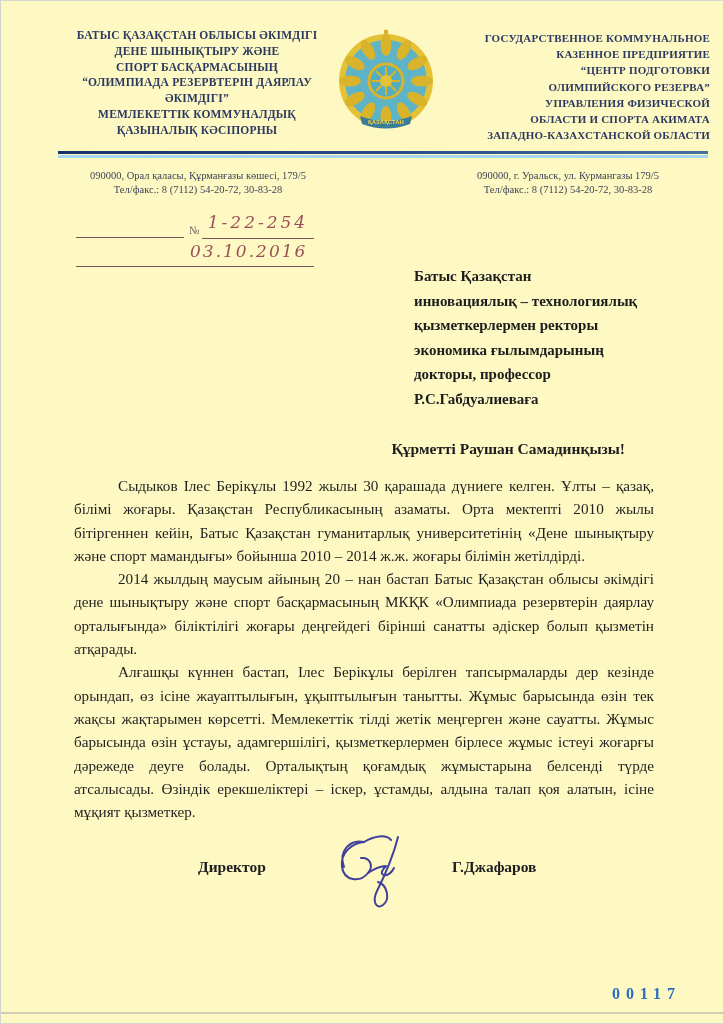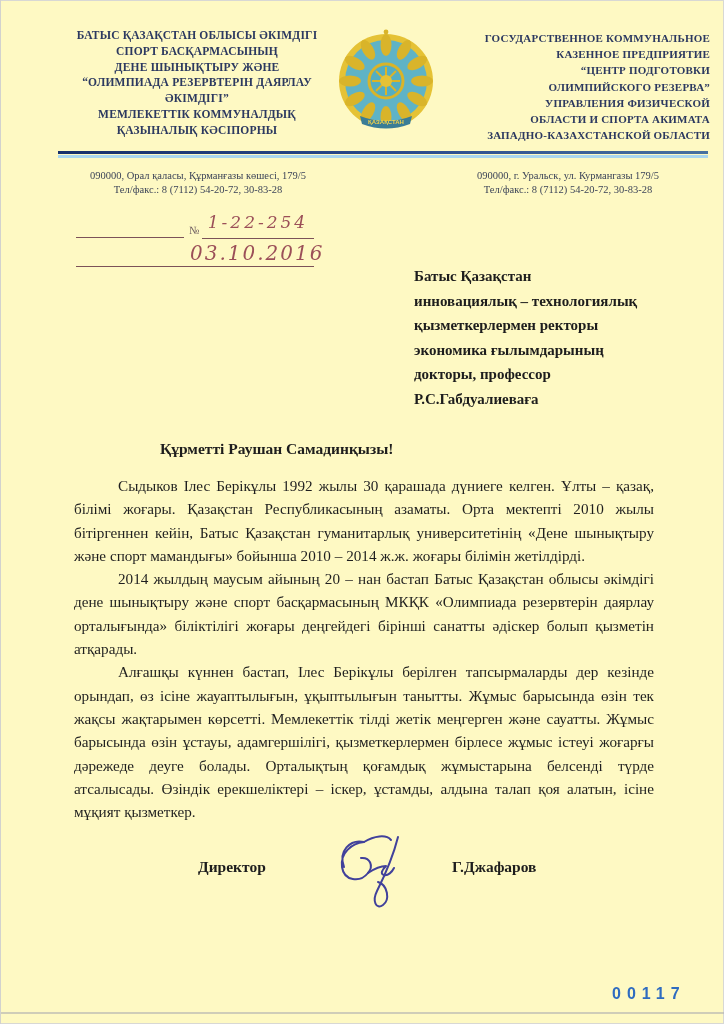--- a/index.html
+++ b/index.html
@@ -45,66 +45,66 @@
   
   .ref-line1{position:absolute;left:76px;top:237px;width:108px;border-bottom:1.6px solid #7c5258;}
   .ref-no-sign{position:absolute;left:189px;top:224px;font-size:11px;color:#6b5a5e;}
   .ref-number{
     position:absolute;left:198px;top:212px;width:120px;text-align:center;
     font-family:"DejaVu Serif", serif;font-style:italic;font-size:17px;
     letter-spacing:3px;color:#9b4f58;
   }
   .ref-line2{position:absolute;left:202px;top:238px;width:112px;border-bottom:1.6px solid #7c5258;}
   .ref-date{
-    position:absolute;left:190px;top:241px;width:122px;text-align:right;
-    font-family:"DejaVu Serif", serif;font-style:italic;font-size:20px;
+    position:absolute;left:190px;top:241px;width:122px;text-align:left;
+    font-family:"DejaVu Serif", serif;font-style:italic;font-size:17px;
     letter-spacing:2px;color:#9b4f58;
   }
   .ref-line3{position:absolute;left:76px;top:266px;width:238px;border-bottom:1.6px solid #7c5258;}
 
   
   .recipient{
     position:absolute;left:414px;top:264px;width:275px;
     font-weight:bold;font-size:15px;line-height:24.5px;color:#1d1d1d;
   }
 
   
   .salutation{
     position:absolute;left:160px;top:440px;width:465px;
-    text-align:left;font-weight:bold;font-size:15.5px;color:#1d1d1d;
+    text-align:right;font-weight:bold;font-size:15.5px;color:#1d1d1d;
   }
 
   
   .body-text{
     position:absolute;left:74px;top:474px;width:580px;
     font-size:15.2px;line-height:23.3px;text-align:justify;color:#1f1f1f;
   }
   .body-text p{margin:0;text-indent:44px;}
 
   
   .sig-title{position:absolute;left:198px;top:858px;font-weight:bold;font-size:15.5px;color:#1d1d1d;}
   .sig-name{position:absolute;left:452px;top:858px;font-weight:bold;font-size:15.5px;color:#1d1d1d;}
   .sig-svg{position:absolute;left:328px;top:833px;width:104px;height:80px;}
 
   
   .doc-number{
     position:absolute;left:612px;top:985px;width:104px;
-    font-family:Liberation Sans, sans-serif;font-weight:bold;font-size:16px;
+    font-family:Liberation Serif, serif;font-weight:bold;font-size:16px;
     letter-spacing:6px;color:#2f6cc0;text-align:left;
   }
 </style>
 </head>
 <body>
 
 <div class="page">
 
   <div class="org-left">
       <div class="org-line">БАТЫС ҚАЗАҚСТАН ОБЛЫСЫ ӘКІМДІГІ</div>
+      <div class="org-line">ДЕНЕ ШЫНЫҚТЫРУ ЖӘНЕ</div>
       <div class="org-line">СПОРТ БАСҚАРМАСЫНЫҢ</div>
-      <div class="org-line">ДЕНЕ ШЫНЫҚТЫРУ ЖӘНЕ</div>
       <div class="org-line">“ОЛИМПИАДА РЕЗЕРВТЕРІН ДАЯРЛАУ</div>
       <div class="org-line">ӘКІМДІГІ”</div>
       <div class="org-line">МЕМЛЕКЕТТІК КОММУНАЛДЫҚ</div>
       <div class="org-line">ҚАЗЫНАЛЫҚ КӘСІПОРНЫ</div>
     </div>
 
   <div class="emblem">
     <svg viewBox="0 0 100 106" width="100" height="106">
       <circle cx="50" cy="55" r="47" fill="#e5c235"></circle>
       <circle cx="50" cy="55" r="41" fill="#5fb3c6"></circle>

